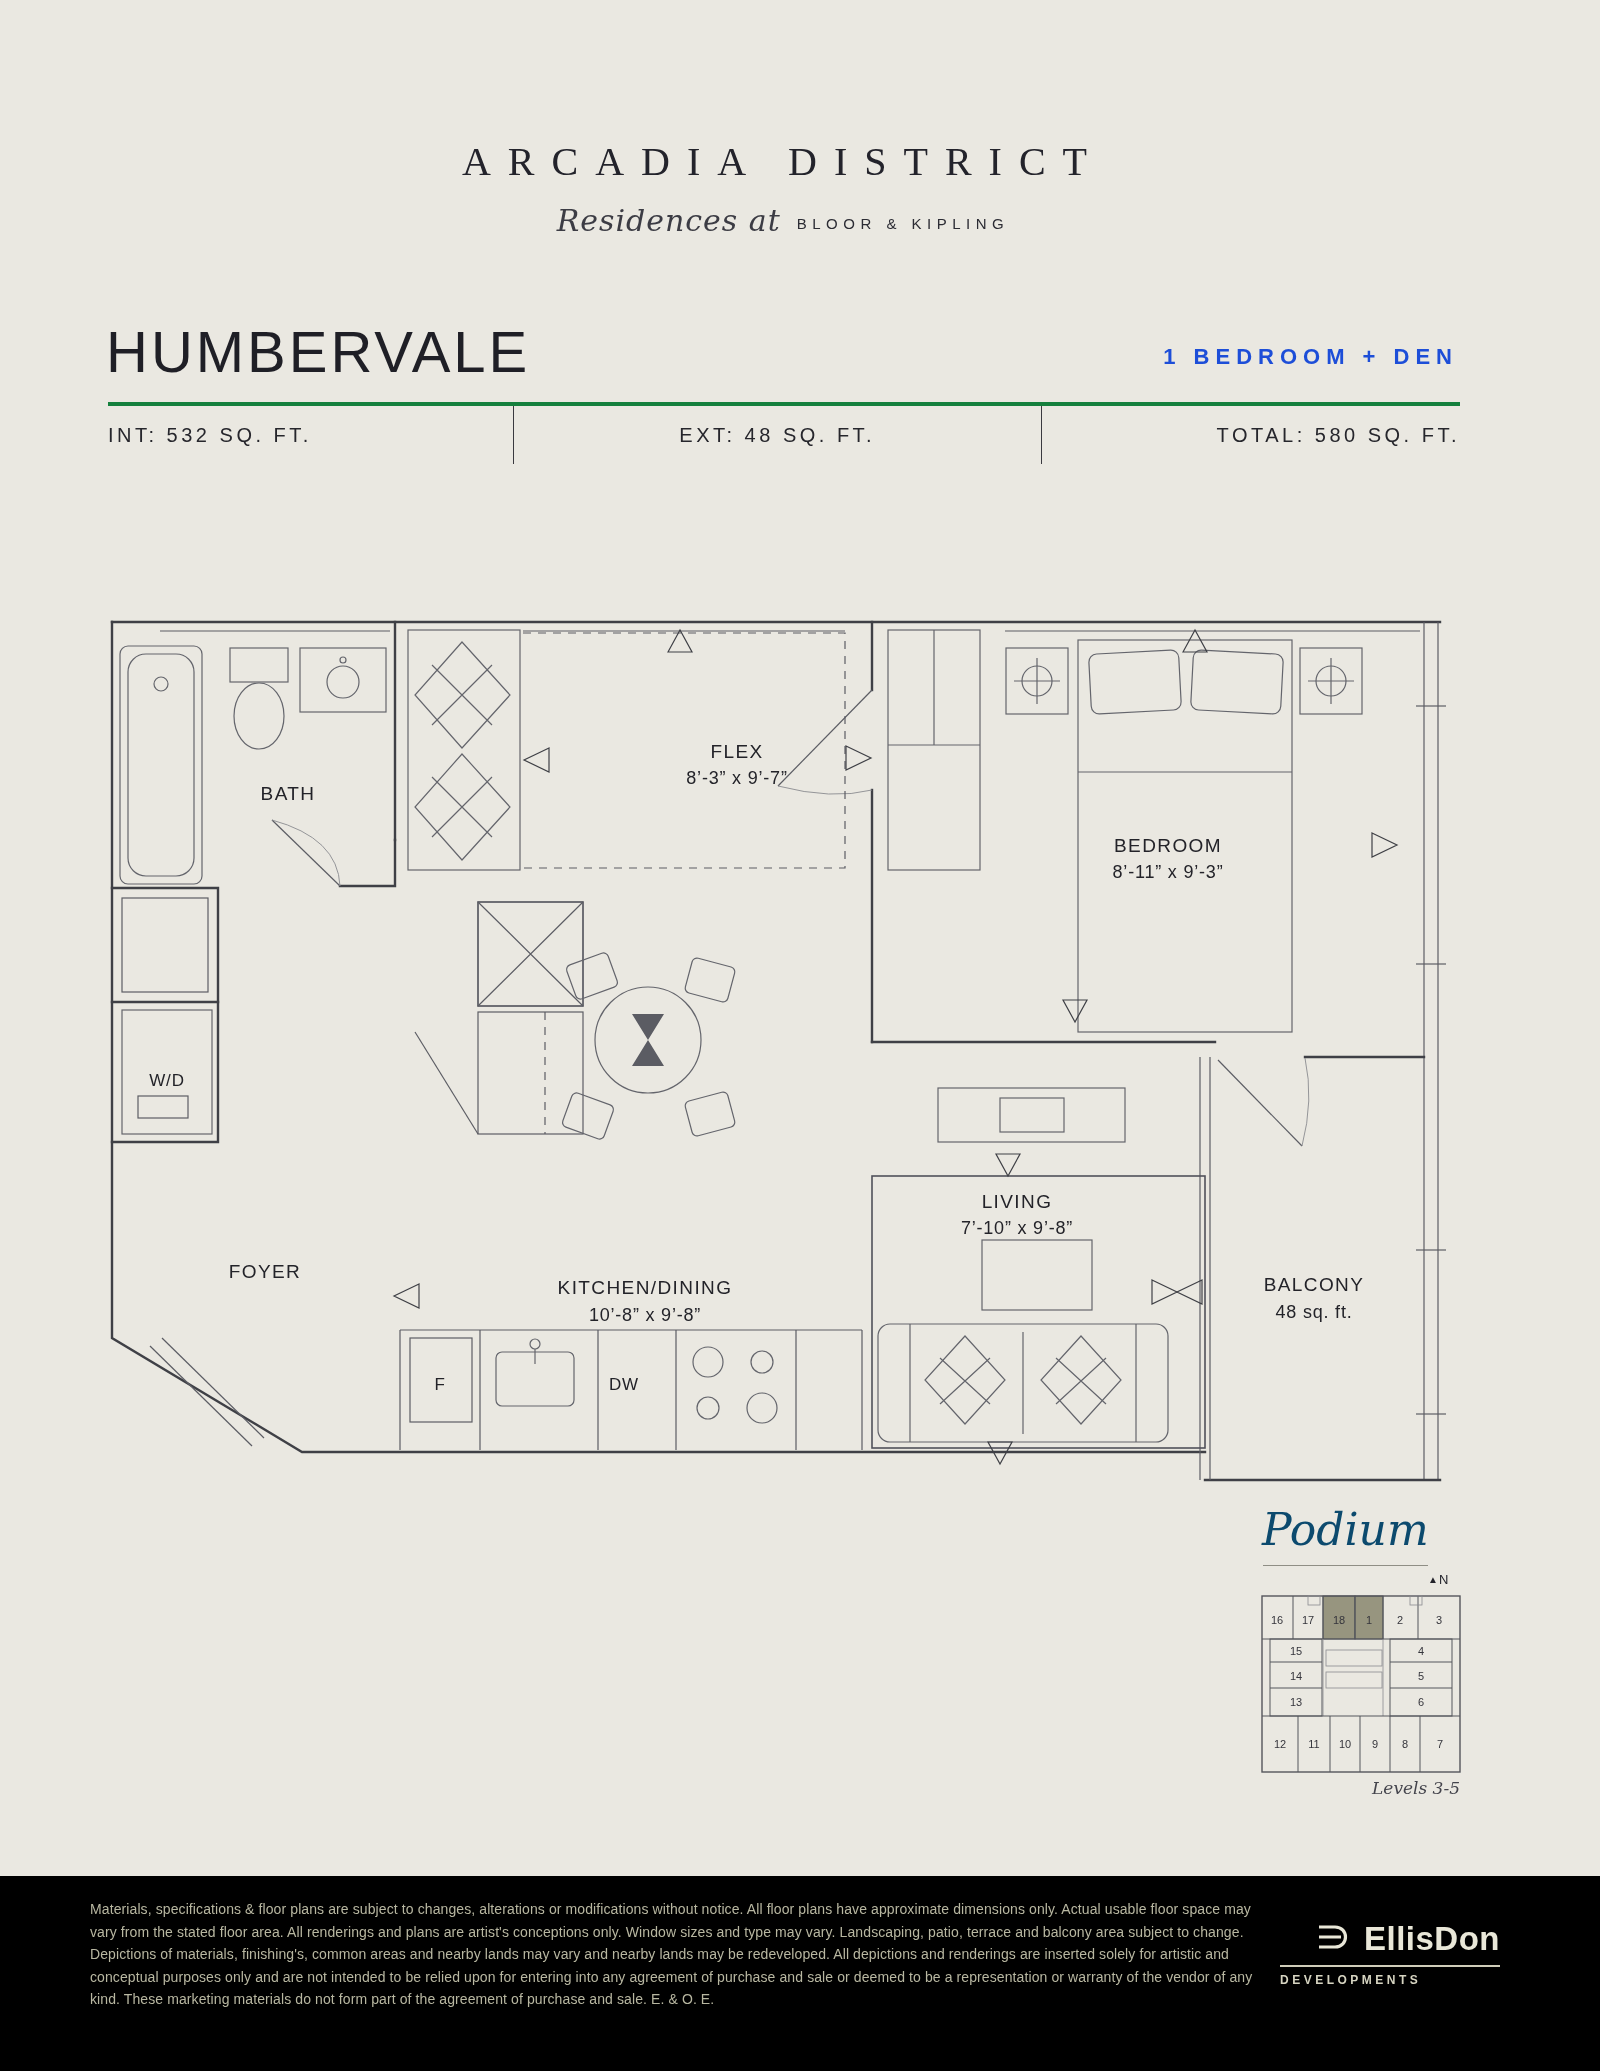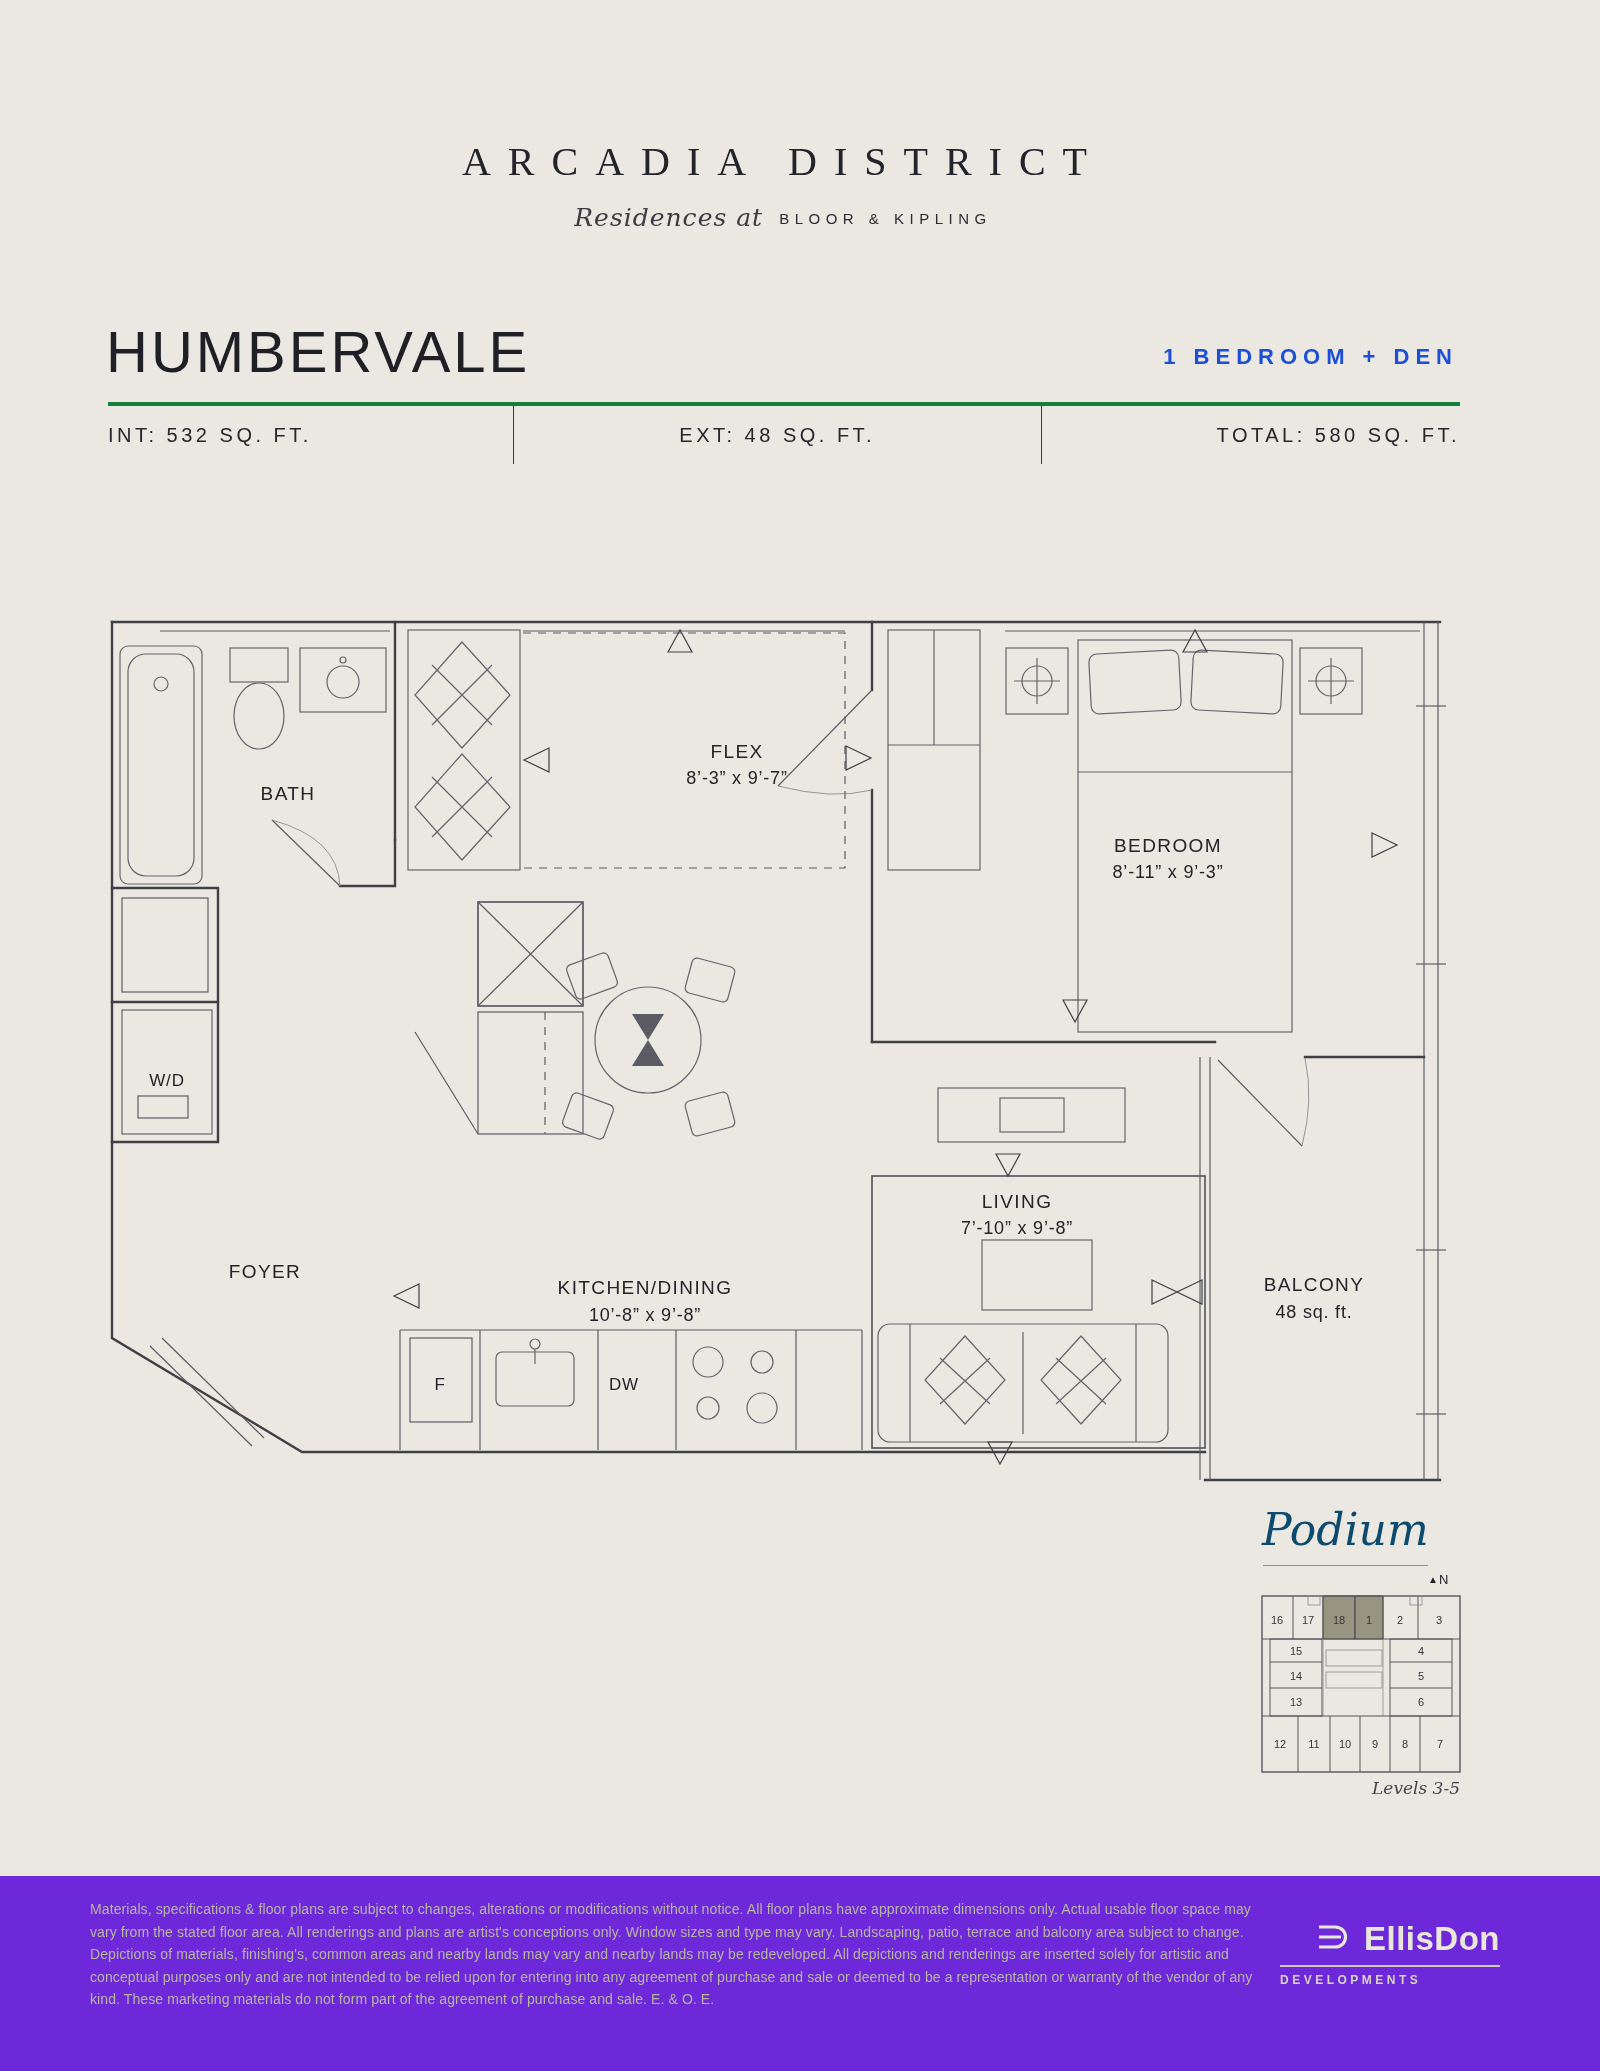--- a/index.html
+++ b/index.html
@@ -4,21 +4,21 @@
 <style>
   html,body{margin:0;padding:0;background:#d8d6cf;}
   .page{position:relative;width:1600px;height:2071px;background:#eae8e1;
         font-family:"Liberation Sans",sans-serif;color:#26262c;overflow:hidden;margin:0 auto;}
 
   
   .brand{position:absolute;top:138px;left:0;width:1566px;text-align:center;}
   .brand-title{font-family:"Liberation Serif",serif;font-size:40px;letter-spacing:17px;
                color:#23232b;white-space:nowrap;}
   .brand-tagline{margin-top:16px;font-size:15px;letter-spacing:5.5px;color:#2c2c34;}
-  .brand-tagline .script{font-family:"DejaVu Serif",serif;font-style:italic;font-size:25px;
+  .brand-tagline .script{font-family:"DejaVu Serif",serif;font-style:italic;font-size:30px;
                letter-spacing:1px;color:#3c3c44;margin-right:16px;position:relative;top:2px;}
 
   
   .plan-name{position:absolute;left:106px;top:318px;font-size:58px;letter-spacing:3px;color:#1f1f26;}
   .unit-type{position:absolute;right:142px;top:344px;font-size:22px;font-weight:bold;
              letter-spacing:6px;color:#1d4ed8;}
 
   
   .stats{position:absolute;left:108px;top:402px;width:1352px;height:58px;
          border-top:4px solid #15803d;display:flex;align-items:center;}
@@ -54,21 +54,21 @@
   .keyplan-svg{position:absolute;left:1260px;top:1594px;width:202px;height:185px;}
   .kout{stroke:#55565c;stroke-width:1.4;fill:none;}
   .kline{stroke:#55565c;stroke-width:1;fill:none;}
   .klite{stroke:#8a8b90;stroke-width:0.8;fill:none;}
   .kshade{fill:#97957f;stroke:#55565c;stroke-width:1;}
   .kn{font-family:"Liberation Sans",sans-serif;font-size:11px;fill:#35353c;text-anchor:middle;}
   .levels{position:absolute;left:1300px;top:1778px;width:160px;text-align:right;
           font-family:"DejaVu Serif",serif;font-style:italic;font-size:17px;color:#44444c;}
 
   
-  .footer{position:absolute;left:0;top:1876px;width:1600px;height:195px;background:#6d28d9;}
+  .footer{position:absolute;left:0;top:1876px;width:1600px;height:195px;background:#000000;}
   .disclaimer{position:absolute;left:90px;top:22px;width:1165px;font-size:14px;
               line-height:22.6px;color:#b8b7a1;letter-spacing:0.1px;}
   .logo{position:absolute;right:100px;top:44px;width:220px;}
   .logo-row{display:flex;align-items:flex-end;justify-content:flex-end;gap:9px;}
   .logo-text{font-size:33px;font-weight:bold;letter-spacing:0.5px;color:#e9e7d8;}
   .logo-rule{height:2px;background:#cfcdb9;margin-top:7px;}
   .logo-sub{text-align:left;font-size:12px;font-weight:bold;letter-spacing:3.5px;
             color:#d6d4c1;margin-top:6px;}
 </style>
 </head>

